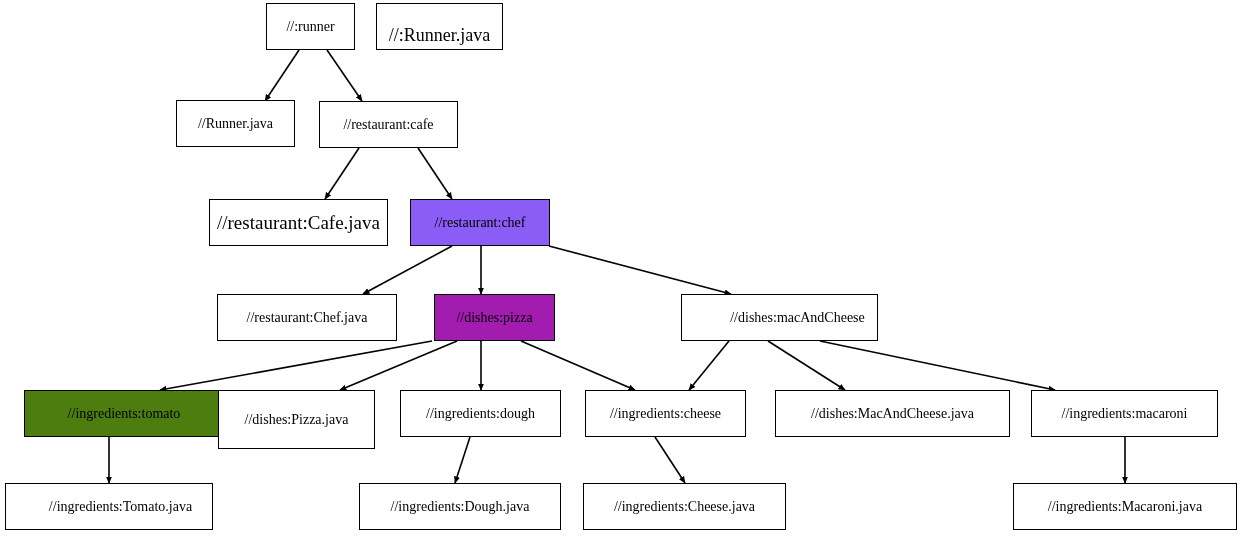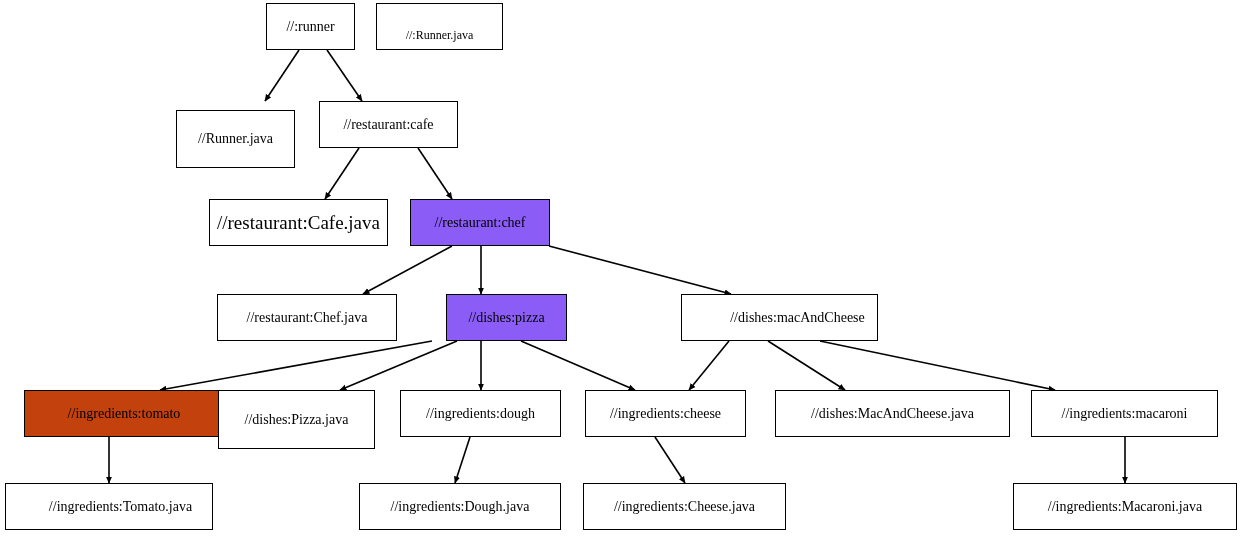--- a/index.html
+++ b/index.html
@@ -114,44 +114,44 @@
       <g>
         <line x1="1125" y1="437" x2="1125" y2="483" stroke="#000000" stroke-width="1.6" marker-end="url(#arrowhead)"></line>
       </g>
     </svg>
 
   <div id="node-layer">
       <div class="graph-node" style="left: 266px; top: 3px; width: 89px; height: 47px; border-color: rgb(0, 0, 0); background: rgb(255, 255, 255);">
         <span class="node-label" style="font-size: 14px;">//:runner</span>
       </div>
       <div class="graph-node" style="left: 376px; top: 3px; width: 127px; height: 47px; border-color: rgb(0, 0, 0); background: rgb(255, 255, 255);">
-        <span class="node-label" style="font-size: 12px; margin-top: 16px;">//:Runner.java</span>
+        <span class="node-label" style="font-size: 18px; margin-top: 16px;">//:Runner.java</span>
       </div>
-      <div class="graph-node" style="left: 176px; top: 110px; width: 119px; height: 58px; border-color: rgb(0, 0, 0); background: rgb(255, 255, 255);">
+      <div class="graph-node" style="left: 176px; top: 100px; width: 119px; height: 47px; border-color: rgb(0, 0, 0); background: rgb(255, 255, 255);">
         <span class="node-label" style="font-size: 14px;">//Runner.java</span>
       </div>
       <div class="graph-node" style="left: 319px; top: 101px; width: 139px; height: 47px; border-color: rgb(0, 0, 0); background: rgb(255, 255, 255);">
         <span class="node-label" style="font-size: 14px;">//restaurant:cafe</span>
       </div>
       <div class="graph-node" style="left: 209px; top: 199px; width: 179px; height: 47px; border-color: rgb(0, 0, 0); background: rgb(255, 255, 255);">
         <span class="node-label" style="font-size: 19px;">//restaurant:Cafe.java</span>
       </div>
       <div class="graph-node" style="left: 410px; top: 199px; width: 140px; height: 47px; border-color: rgb(0, 0, 0); background: #8b5cf6;">
         <span class="node-label" style="font-size: 14px;">//restaurant:chef</span>
       </div>
       <div class="graph-node" style="left: 217px; top: 294px; width: 180px; height: 47px; border-color: rgb(0, 0, 0); background: rgb(255, 255, 255);">
         <span class="node-label" style="font-size: 14px;">//restaurant:Chef.java</span>
       </div>
-      <div class="graph-node" style="left: 446px; top: 294px; width: 121px; height: 47px; border-color: rgb(0, 0, 0); background: #8b5cf6;">
+      <div class="graph-node" style="left: 434px; top: 294px; width: 121px; height: 47px; border-color: rgb(0, 0, 0); background: #a21caf;">
         <span class="node-label" style="font-size: 14px;">//dishes:pizza</span>
       </div>
       <div class="graph-node" style="left: 681px; top: 294px; width: 197px; height: 47px; border-color: rgb(0, 0, 0); background: rgb(255, 255, 255);">
         <span class="node-label" style="font-size: 14px; margin-left: 36px;">//dishes:macAndCheese</span>
       </div>
-      <div class="graph-node" style="left: 24px; top: 390px; width: 200px; height: 47px; border-color: rgb(0, 0, 0); background: #c2410c;">
+      <div class="graph-node" style="left: 24px; top: 390px; width: 200px; height: 47px; border-color: rgb(0, 0, 0); background: #4d7c0f;">
         <span class="node-label" style="font-size: 14px;">//ingredients:tomato</span>
       </div>
       <div class="graph-node" style="left: 218px; top: 390px; width: 157px; height: 59px; border-color: rgb(0, 0, 0); background: rgb(255, 255, 255);">
         <span class="node-label" style="font-size: 14px;">//dishes:Pizza.java</span>
       </div>
       <div class="graph-node" style="left: 400px; top: 390px; width: 161px; height: 47px; border-color: rgb(0, 0, 0); background: rgb(255, 255, 255); align-items: center;">
         <span class="node-label" style="font-size: 14px;">//ingredients:dough</span>
       </div>
       <div class="graph-node" style="left: 585px; top: 390px; width: 161px; height: 47px; border-color: rgb(0, 0, 0); background: rgb(255, 255, 255);">
         <span class="node-label" style="font-size: 14px;">//ingredients:cheese</span>

